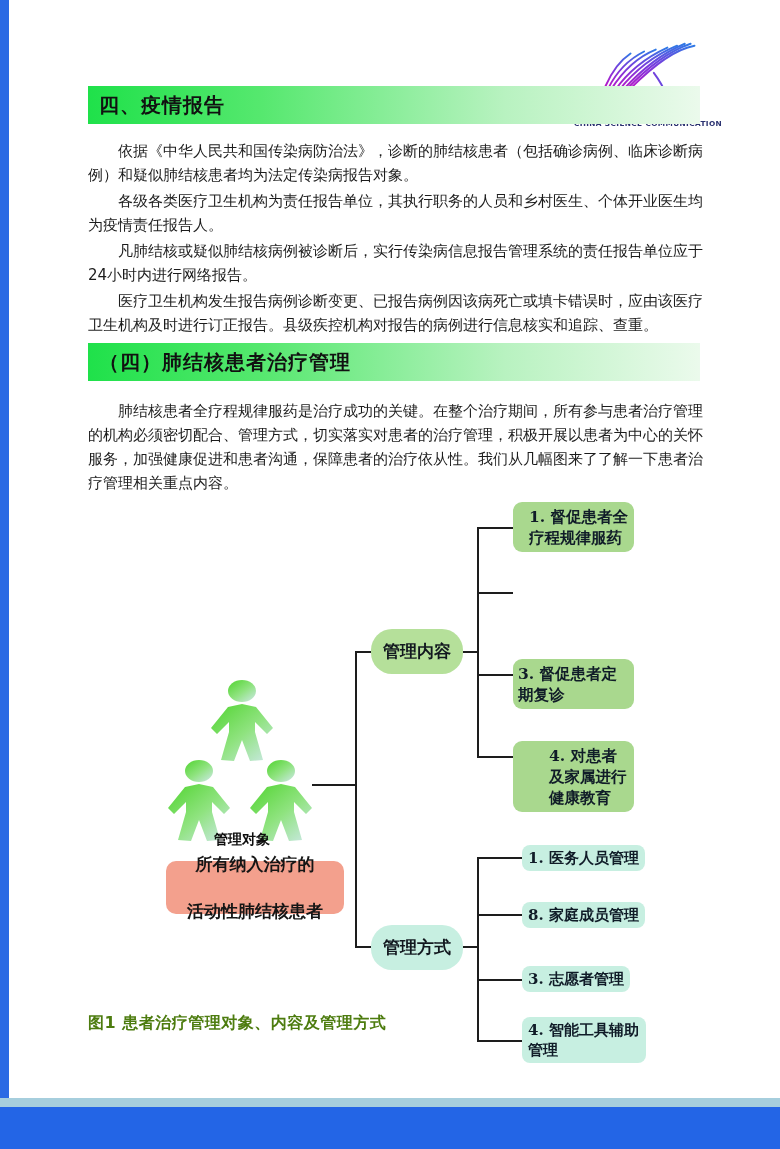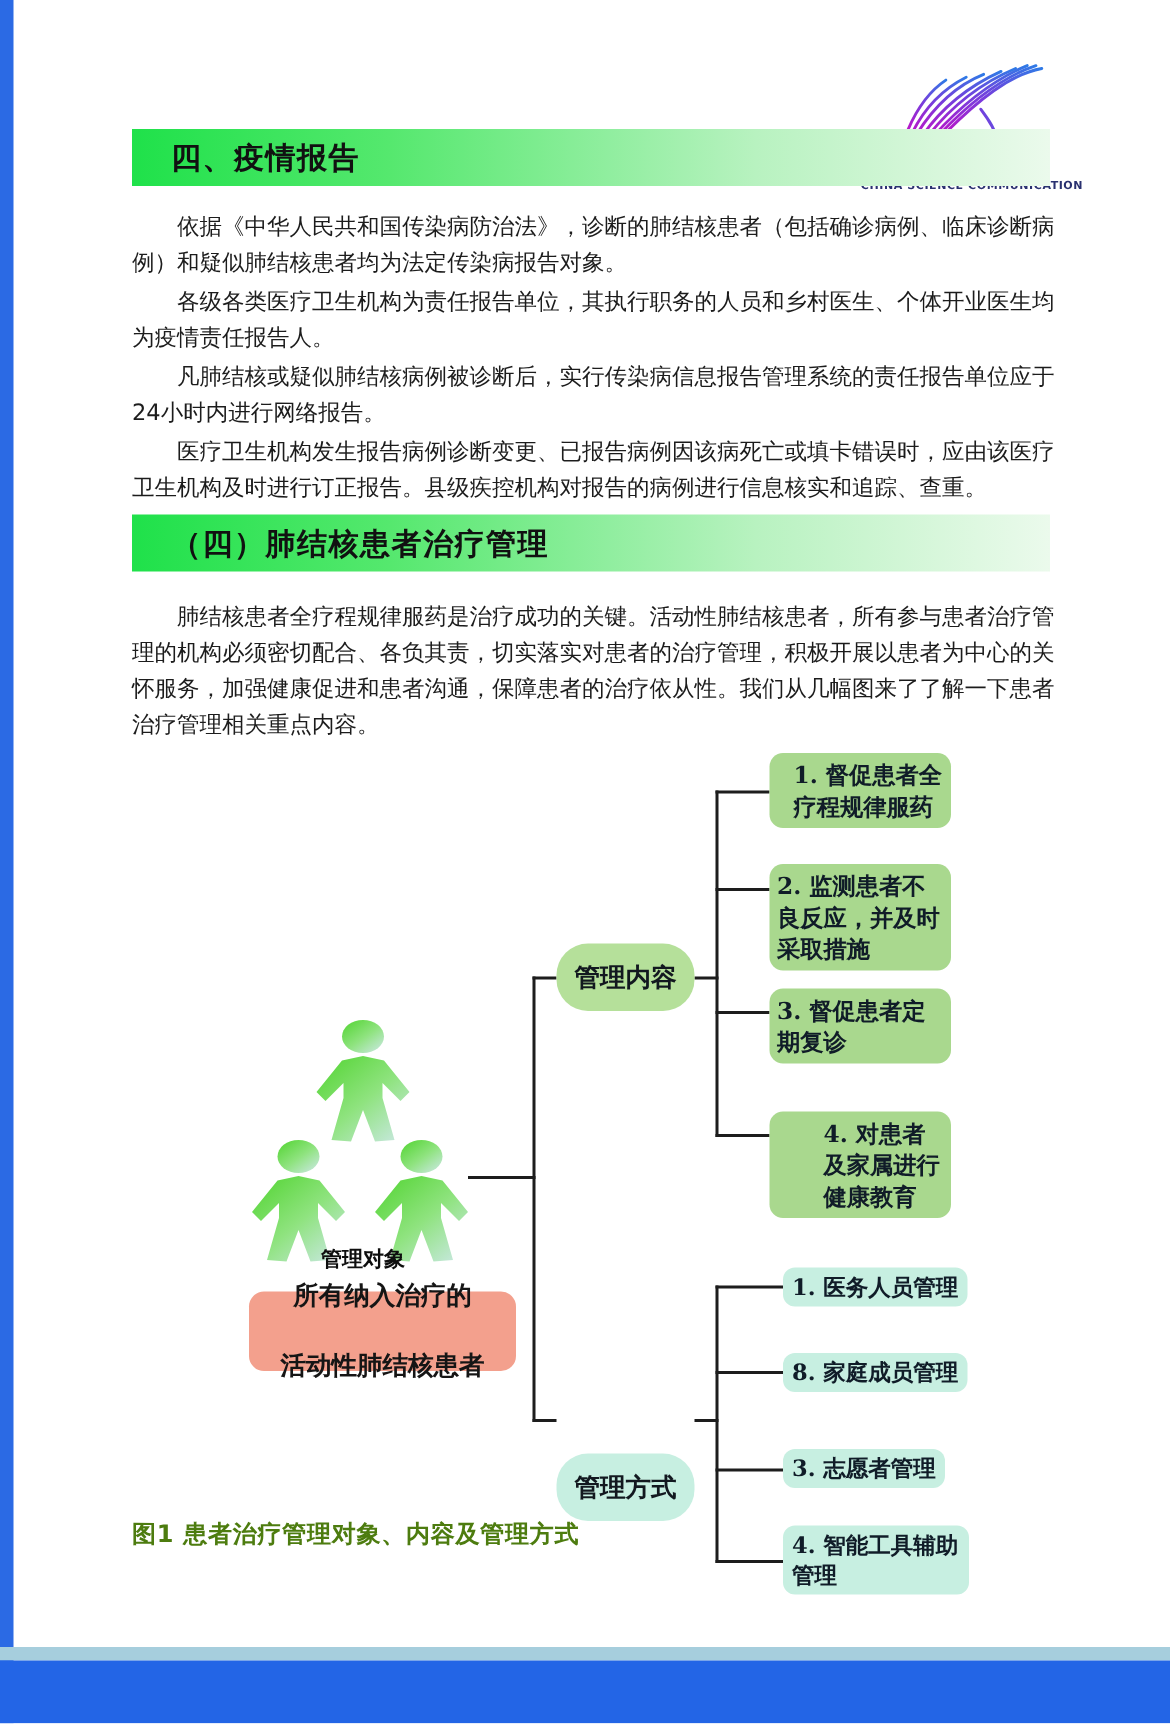--- a/index.html
+++ b/index.html
@@ -19,40 +19,40 @@
   .logo svg { display:block; margin:0 auto; }
   .logo-cn { margin-top:2px; font-size:15px; font-weight:bold; color:#2a3170;
              letter-spacing:10px; padding-left:10px; font-family:"DejaVu Serif",serif; }
   .logo-en { font-size:8px; font-weight:bold; color:#2a3170; letter-spacing:0.4px; transform:scale(.92); }
 
   
   .sec-header {
     position:absolute; left:88px; width:612px; height:38px;
     background:linear-gradient(90deg,#1fe14a 0%,#55e86e 28%,#b8f2c0 68%,#ebfaec 100%);
     color:#111; font-size:20px; font-weight:bold; line-height:38px;
-    padding-left:26px; letter-spacing:1px;
+    padding-left:11px; letter-spacing:1px;
   }
   #sec1-header { top:86px; }
   #sec2-header { top:343px; }
 
   
   .textblock { position:absolute; left:88px; width:620px; color:#1c1c1c; }
   #textblock1 { top:140px; }
   #textblock1 p { font-size:15px; line-height:23.5px; text-indent:2em; margin:0 0 3px 0; }
   #textblock2 { top:399px; width:624px; }
   #textblock2 p { font-size:15px; line-height:24px; text-indent:2em; margin:0; }
 
   
   .ln { position:absolute; background:#1d1d1d; }
   .node {
     position:absolute; display:flex; align-items:center; justify-content:center;
     border-radius:21px; font-family:"DejaVu Serif",serif; font-weight:bold; color:#12181f;
   }
   #mc-box { left:371px; top:629px; width:92px; height:45px; background:#b5e09a; font-size:17px; }
-  #ms-box { left:371px; top:925px; width:92px; height:45px; background:#c7efe1; font-size:17px;margin-top:44px; }
+  #ms-box { left:371px; top:925px; width:92px; height:45px; background:#c7efe1; font-size:17px; }
   .item {
     position:absolute; border-radius:9px; font-family:"DejaVu Serif",serif;
     font-weight:bold; color:#101c28;
   }
   .item-g { left:513px; width:121px; background:#a9d88e; font-size:15.5px; line-height:21px; padding:4px 5px; }
   #b1-item1 { top:502px;padding-left:16px; } #b1-item2 { top:576px; } #b1-item3 { top:659px; } #b1-item4 { top:741px;padding-left:36px; }
   .item-m { left:522px; display:inline-block; max-width:124px; background:#c7efe1;
             font-size:15px; line-height:20px; padding:3px 6px; border-radius:8px; }
   #b2-item1 { top:845px; } #b2-item2 { top:902px; } #b2-item3 { top:966px; } #b2-item4 { top:1017px; }
 
@@ -106,21 +106,21 @@
     <p>依据《中华人民共和国传染病防治法》，诊断的肺结核患者（包括确诊病例、临床诊断病例）和疑似肺结核患者均为法定传染病报告对象。</p>
     <p>各级各类医疗卫生机构为责任报告单位，其执行职务的人员和乡村医生、个体开业医生均为疫情责任报告人。</p>
     <p>凡肺结核或疑似肺结核病例被诊断后，实行传染病信息报告管理系统的责任报告单位应于24小时内进行网络报告。</p>
     <p>医疗卫生机构发生报告病例诊断变更、已报告病例因该病死亡或填卡错误时，应由该医疗卫生机构及时进行订正报告。县级疾控机构对报告的病例进行信息核实和追踪、查重。</p>
   </div>
 
   <div id="sec2-header" class="sec-header">
     <span>（四）肺结核患者治疗管理</span>
   </div>
   <div id="textblock2" class="textblock">
-    <p>肺结核患者全疗程规律服药是治疗成功的关键。活动性肺结核患者，所有参与患者治疗管理的机构必须密切配合、各负其责，切实落实对患者的治疗管理，积极开展以患者为中心的关怀服务，加强健康促进和患者沟通，保障患者的治疗依从性。我们从几幅图来了了解一下患者治疗管理相关重点内容。</p>
+    <p>肺结核患者全疗程规律服药是治疗成功的关键。在整个治疗期间，所有参与患者治疗管理的机构必须密切配合、管理方式，切实落实对患者的治疗管理，积极开展以患者为中心的关怀服务，加强健康促进和患者沟通，保障患者的治疗依从性。我们从几幅图来了了解一下患者治疗管理相关重点内容。</p>
   </div>
 
   <svg class="people" width="180" height="166" viewBox="0 0 180 166">
     <defs>
       <linearGradient id="pg" x1="0" y1="0" x2="0.9" y2="1">
         <stop offset="0" stop-color="#50d42f"></stop>
         <stop offset="0.55" stop-color="#8fe37f"></stop>
         <stop offset="1" stop-color="#c8e8df"></stop>
       </linearGradient>
       <g id="person">
@@ -153,21 +153,20 @@
   <div class="ln" style="left:477px;top:857px;width:2px;height:185px;"></div>
   <div class="ln" style="left:477px;top:857px;width:45px;height:2px;"></div>
   <div class="ln" style="left:477px;top:914px;width:45px;height:2px;"></div>
   <div class="ln" style="left:477px;top:979px;width:45px;height:2px;"></div>
   <div class="ln" style="left:477px;top:1040px;width:45px;height:2px;"></div>
 
   <div id="mc-box" class="node">管理内容</div>
   <div id="ms-box" class="node">管理方式</div>
 
   <div id="b1-item1" class="item item-g">1. 督促患者全疗程规律服药</div>
-  <div id="b1-item2" class="item item-g">2. 监测患者不良反应，并及时采取措施</div>
   <div id="b1-item3" class="item item-g">3. 督促患者定期复诊</div>
   <div id="b1-item4" class="item item-g">4. 对患者及家属进行健康教育</div>
 
   <div id="b2-item1" class="item item-m">1. 医务人员管理</div>
   <div id="b2-item2" class="item item-m">8. 家庭成员管理</div>
   <div id="b2-item3" class="item item-m">3. 志愿者管理</div>
   <div id="b2-item4" class="item item-m">4. 智能工具辅助管理</div>
 
   <div class="caption">图1  患者治疗管理对象、内容及管理方式</div>
 

